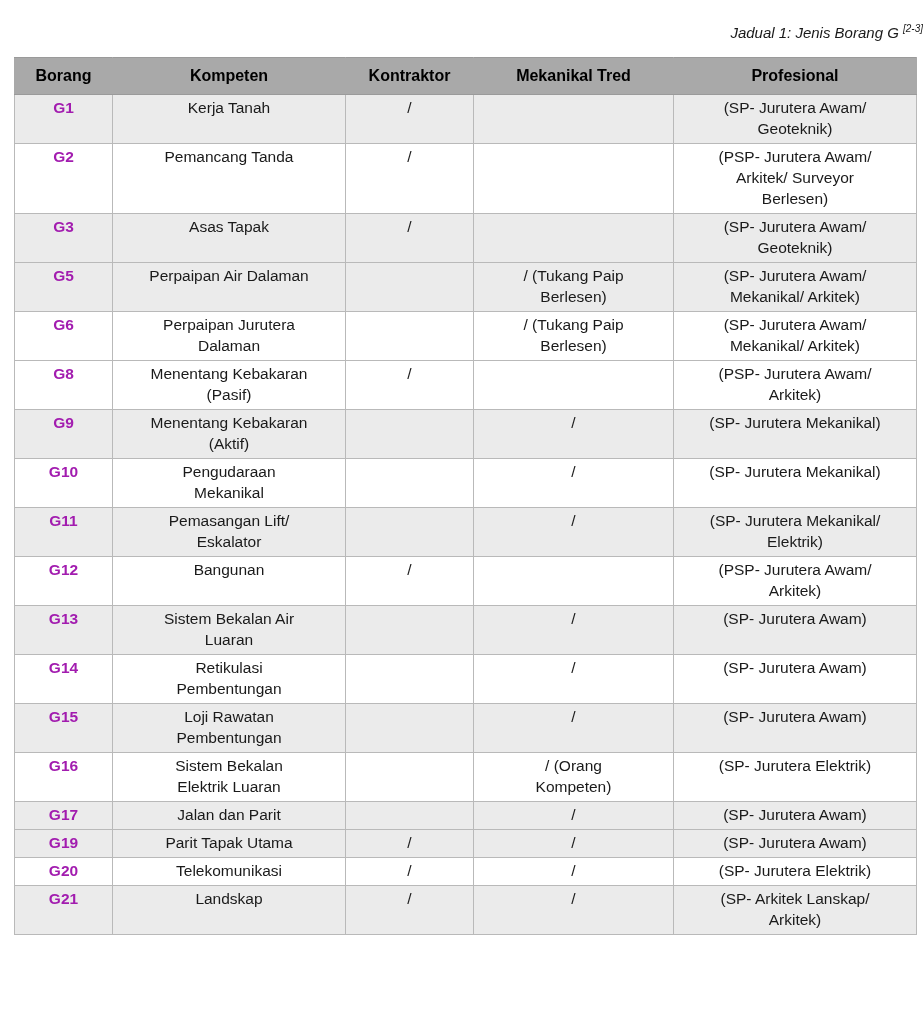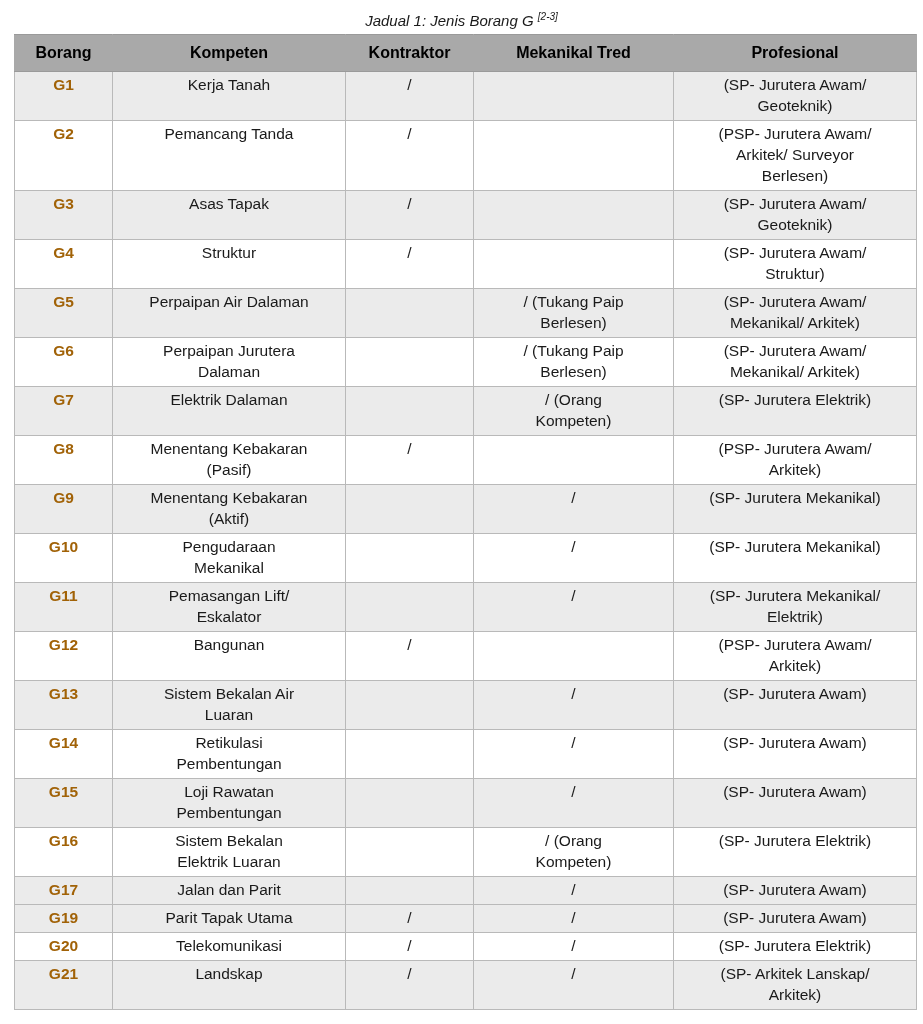--- a/index.html
+++ b/index.html
@@ -12,26 +12,26 @@
   }
   * { box-sizing: border-box; }
   html, body {
     margin: 0; padding: 0;
     width: 923px; height: 1024px;
     background: #ffffff;
     font-family: "Liberation Sans", sans-serif;
     color: var(--text);
   }
   .title {
-    text-align: center;
+    text-align: right;
     font-style: italic;
     font-size: 15px;
     line-height: 20px;
-    padding-top: 7px;
-    margin-bottom: 3px;
+    padding-top: 19px;
+    margin-bottom: 14px;
   }
   .title sup {
     font-size: 10px;
     font-style: italic;
   }
   table.borang-table {
     border-collapse: collapse;
     table-layout: fixed;
     margin-left: 14px;
     width: 902px;
@@ -60,21 +60,21 @@
     line-height: 21px;
     padding: 2px 5px 4px 5px;
     vertical-align: top;
     background: var(--row-bg);
     white-space: pre-line;
   }
   tbody tr.stripe td { background: var(--stripe-bg); }
   td.c-borang {
     text-align: center;
     font-weight: bold;
-    color: #a16207;
+    color: #a21caf;
   }
   td.c-komponen { text-align: center; }
   td.c-kontraktor, td.c-tred, td.c-prof { text-align: center; }
 </style>
 </head>
 <body>
 
 <div class="title"><span>Jadual 1: Jenis Borang G</span> <sup>[2-3]</sup></div>
 
 <table class="borang-table">
@@ -113,54 +113,38 @@
 Berlesen)</td>
   </tr>
       <tr class="stripe">
     <td class="c-borang">G3</td>
     <td class="c-komponen">Asas Tapak</td>
     <td class="c-kontraktor">/</td>
     <td class="c-tred"></td>
     <td class="c-prof">(SP- Jurutera Awam/
 Geoteknik)</td>
   </tr>
-      <tr>
-    <td class="c-borang">G4</td>
-    <td class="c-komponen">Struktur</td>
-    <td class="c-kontraktor">/</td>
-    <td class="c-tred"></td>
-    <td class="c-prof">(SP- Jurutera Awam/
-Struktur)</td>
-  </tr>
       <tr class="stripe">
     <td class="c-borang">G5</td>
     <td class="c-komponen">Perpaipan Air Dalaman</td>
     <td class="c-kontraktor"></td>
     <td class="c-tred">/ (Tukang Paip
 Berlesen)</td>
     <td class="c-prof">(SP- Jurutera Awam/
 Mekanikal/ Arkitek)</td>
   </tr>
       <tr>
     <td class="c-borang">G6</td>
     <td class="c-komponen">Perpaipan Jurutera
 Dalaman</td>
     <td class="c-kontraktor"></td>
     <td class="c-tred">/ (Tukang Paip
 Berlesen)</td>
     <td class="c-prof">(SP- Jurutera Awam/
 Mekanikal/ Arkitek)</td>
-  </tr>
-      <tr class="stripe">
-    <td class="c-borang">G7</td>
-    <td class="c-komponen">Elektrik Dalaman</td>
-    <td class="c-kontraktor"></td>
-    <td class="c-tred">/ (Orang
-Kompeten)</td>
-    <td class="c-prof">(SP- Jurutera Elektrik)</td>
   </tr>
       <tr>
     <td class="c-borang">G8</td>
     <td class="c-komponen">Menentang Kebakaran
 (Pasif)</td>
     <td class="c-kontraktor">/</td>
     <td class="c-tred"></td>
     <td class="c-prof">(PSP- Jurutera Awam/
 Arkitek)</td>
   </tr>

